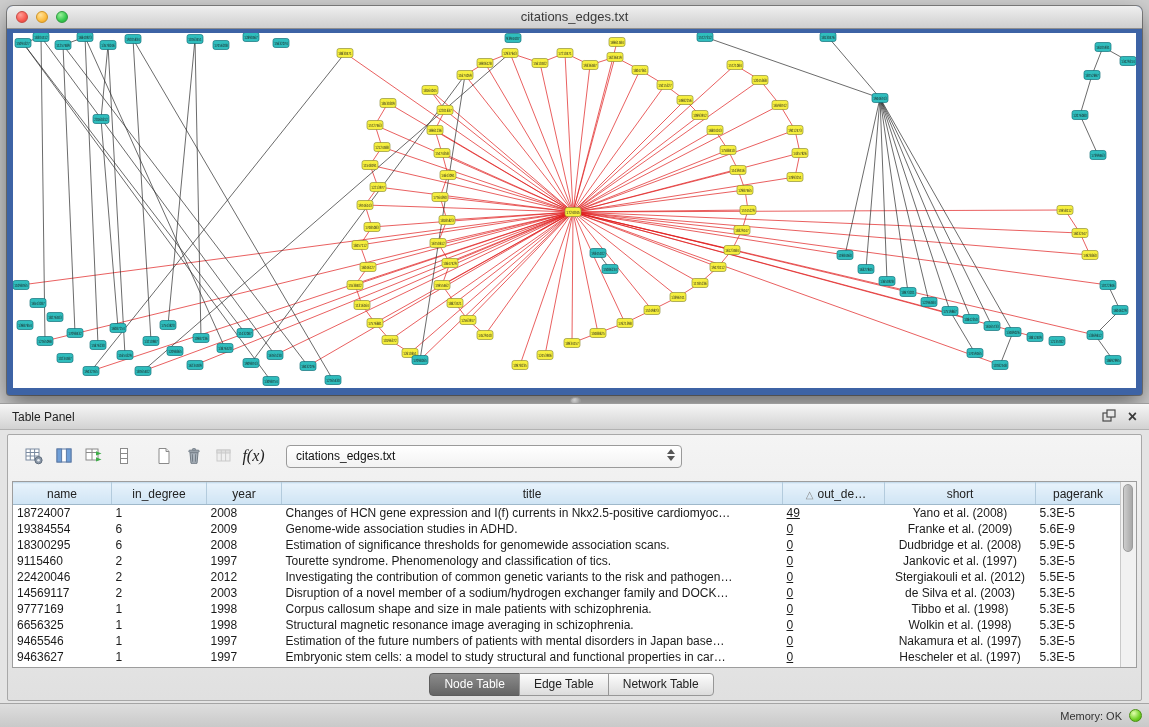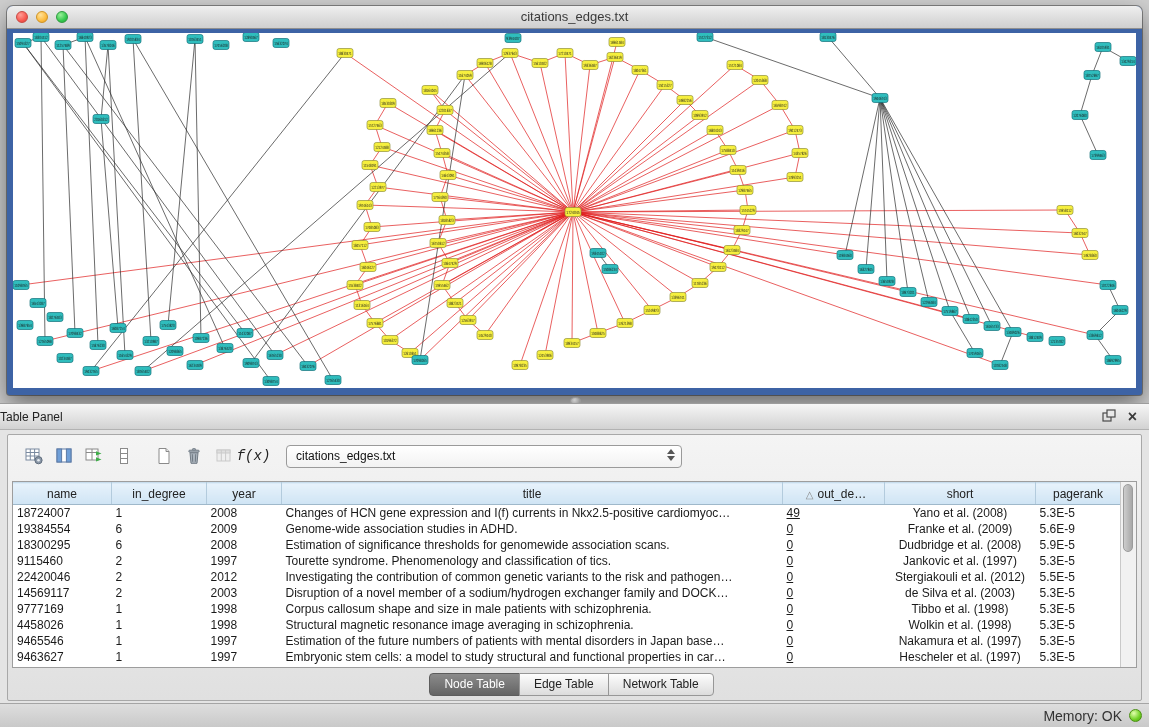--- a/index.html
+++ b/index.html
@@ -46,35 +46,35 @@
   
   #table-panel{
     position:absolute;left:0;top:403px;width:1149px;height:300px;
     background:#e4e4e4;border-top:1px solid #9c9c9c;box-sizing:border-box;
   }
   .panel-titlebar{
     height:25px;display:flex;align-items:center;
     background:linear-gradient(#f6f6f6,#d2d2d2);
     border-bottom:1px solid #b2b2b2;
   }
-  .panel-title{font-size:12px;color:#222;padding-left:0;}
+  .panel-title{font-size:12px;color:#222;padding-left:12px;}
   .panel-tb-icons{margin-left:auto;display:flex;align-items:center;gap:12px;padding-right:12px;}
   .close-x{font-size:16px;font-weight:bold;color:#3a3a3a;line-height:14px;cursor:default;}
 
   .panel-body{
     position:absolute;left:7px;right:7px;top:30px;bottom:2px;
     background:linear-gradient(#f4f4f4,#e0e0e0);
     border:1px solid #a8a8a8;border-radius:2px;
   }
   .toolbar{
     height:42px;display:flex;align-items:center;padding-left:12px;
   }
   .tbtn{width:27px;height:27px;display:flex;align-items:center;justify-content:center;margin-right:3px;}
   .tbtn.gap{margin-left:10px;}
-  .fx{font-family:Liberation Mono, monospace;font-style:italic;font-size:14px;color:#222;}
+  .fx{font-family:Liberation Serif, serif;font-style:italic;font-size:16px;color:#222;}
 
   .combo{
     width:396px;height:23px;margin-left:16px;position:relative;
     background:linear-gradient(#ffffff,#f2f2f2);
     border:1px solid #9a9a9a;border-radius:4px;
     display:flex;align-items:center;font-size:12px;color:#111;
     padding-left:9px;box-sizing:border-box;
     box-shadow:inset 0 1px 1px rgba(255,255,255,.8);
   }
   .combo-arrows{position:absolute;right:6px;top:3px;display:flex;flex-direction:column;gap:2px;}
@@ -124,21 +124,21 @@
   .tab:first-child{border-radius:4px 0 0 4px;margin-left:0;}
   .tab:last-child{border-radius:0 4px 4px 0;}
   .tab.active{background:linear-gradient(#8b8b8b,#646464);color:#fff;border-color:#5d5d5d;}
 
   
   #status-bar{
     position:absolute;left:0;bottom:0;width:1149px;height:24px;
     background:linear-gradient(#dedede,#c9c9c9);border-top:1px solid #a5a5a5;box-sizing:border-box;
     display:flex;align-items:center;justify-content:flex-end;
   }
-  .mem-label{font-size:14px;color:#333;margin-right:7px;}
+  .mem-label{font-size:11px;color:#333;margin-right:7px;}
   .mem-dot{
     width:13px;height:13px;border-radius:50%;margin-right:7px;
     background:radial-gradient(circle at 35% 30%,#e2ffae,#6fd024 60%,#4ba312);
     border:1px solid #4b8f13;box-sizing:border-box;
   }
 </style>
 </head>
 <body>
 
 <div id="graph-window">
@@ -1020,21 +1020,21 @@
             <tr>
               <td class="c0">9777169</td>
               <td class="c1">1</td>
               <td class="c2">1998</td>
               <td class="c3">Corpus callosum shape and size in male patients with schizophrenia.</td>
               <td class="c4">0</td>
               <td class="c5">Tibbo et al. (1998)</td>
               <td class="c6">5.3E-5</td>
             </tr>
             <tr>
-              <td class="c0">4458026</td>
+              <td class="c0">6656325</td>
               <td class="c1">1</td>
               <td class="c2">1998</td>
               <td class="c3">Structural magnetic resonance image averaging in schizophrenia.</td>
               <td class="c4">0</td>
               <td class="c5">Wolkin et al. (1998)</td>
               <td class="c6">5.3E-5</td>
             </tr>
             <tr>
               <td class="c0">9465546</td>
               <td class="c1">1</td>

